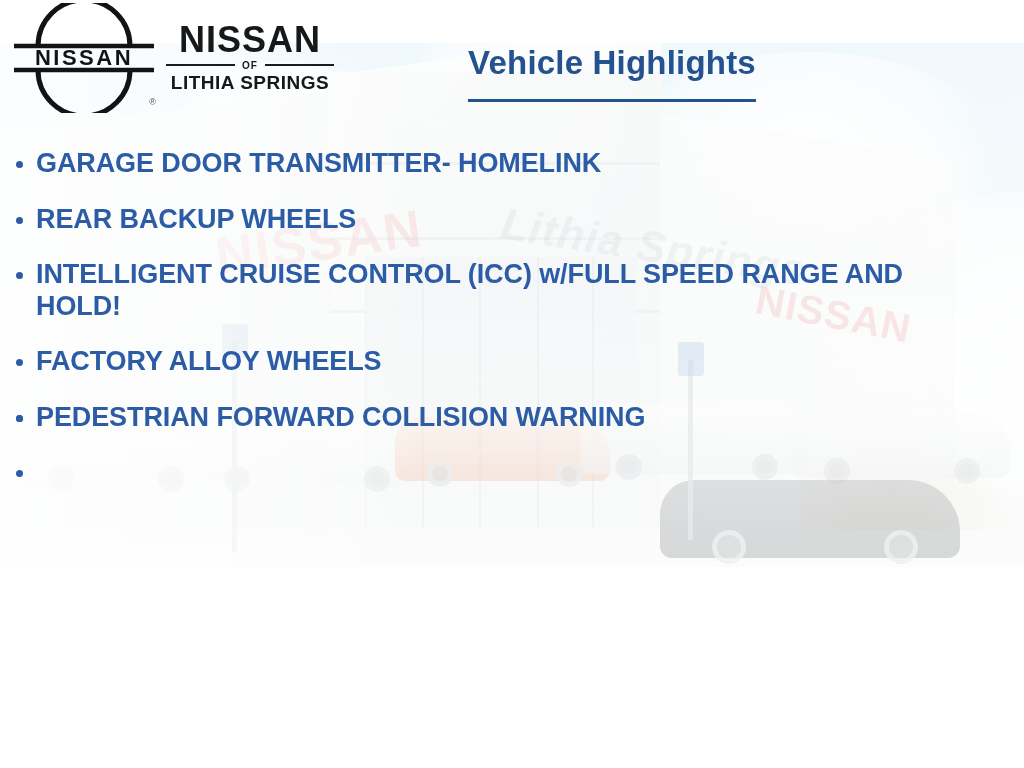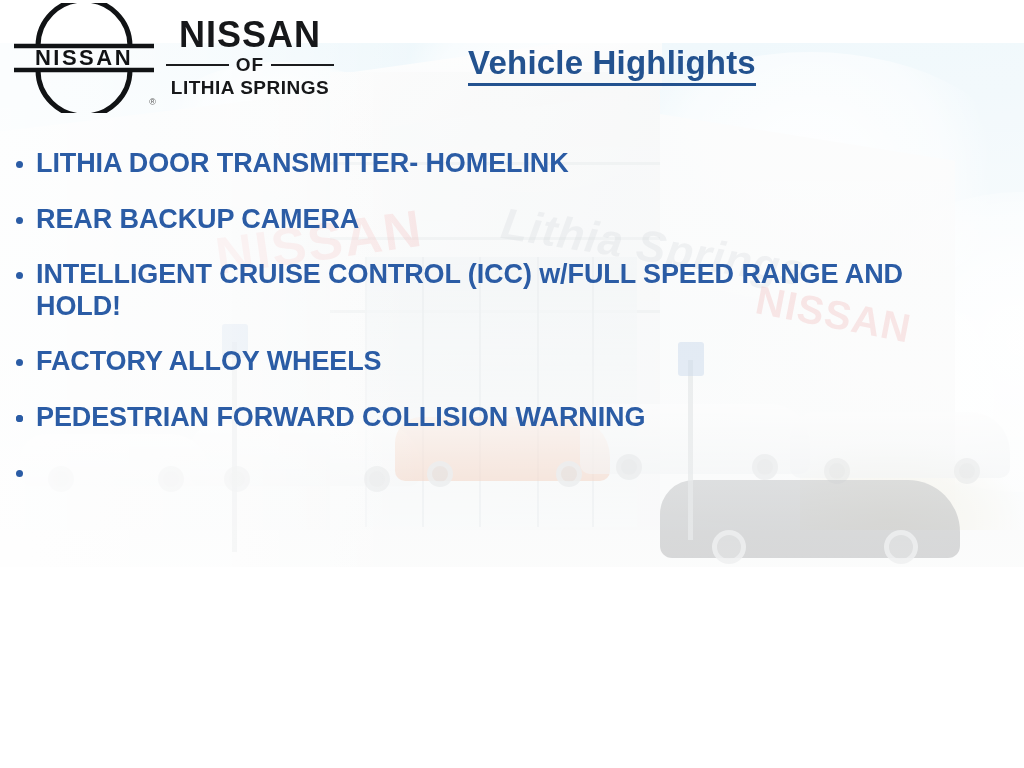--- a/index.html
+++ b/index.html
@@ -249,21 +249,21 @@
     justify-content: center;
     gap: 7px;
     margin: 2px 0 1px 0;
   }
   .logo-text .lt-rule {
     flex: 1;
     height: 2px;
     background: #1b1c1e;
   }
   .logo-text .lt-of {
-    font-size: 19px;
+    font-size: 10px;
     font-weight: 700;
     letter-spacing: 1px;
     color: #17181a;
   }
   .logo-text .lt-city {
     font-size: 19px;
     font-weight: 700;
     letter-spacing: 0.5px;
     color: #17181a;
   }
@@ -275,21 +275,21 @@
     top: 44px;
     width: 1024px;
     text-align: center;
     font-size: 33px;
     font-weight: 700;
     color: #23528f;
     letter-spacing: 0.2px;
   }
   .slide-title span.tt {
     border-bottom: 3px solid #23528f;
-    padding-bottom: 2px;
+    padding-bottom: 18px;
   }
   .title-shift { padding-left: 200px; }
 
   
   .bullets {
     position: absolute;
     left: 0;
     top: 148px;
     width: 980px;
   }
@@ -419,22 +419,22 @@
     </div>
   </div>
 
   <div class="slide-title">
     <span class="title-shift">
       <span class="tt">Vehicle Highlights</span>
     </span>
   </div>
 
   <div class="bullets" id="bullets">
-      <div class="bullet-item"><span class="dot"></span><span>LITHIA DOOR TRANSMITTER- HOMELINK</span></div>
-      <div class="bullet-item"><span class="dot"></span><span>REAR BACKUP CAMERA</span></div>
+      <div class="bullet-item"><span class="dot"></span><span>GARAGE DOOR TRANSMITTER- HOMELINK</span></div>
+      <div class="bullet-item"><span class="dot"></span><span>REAR BACKUP WHEELS</span></div>
       <div class="bullet-item"><span class="dot"></span><span>INTELLIGENT CRUISE CONTROL (ICC) w/FULL SPEED RANGE AND HOLD!</span></div>
       <div class="bullet-item"><span class="dot"></span><span>FACTORY ALLOY WHEELS</span></div>
       <div class="bullet-item"><span class="dot"></span></div>
       <div class="bullet-item"><span class="dot"></span><span>PEDESTRIAN FORWARD COLLISION WARNING</span></div>
       <div class="bullet-item"><span class="dot"></span></div>
     </div>
 
 </div>
 
 </body></html>

